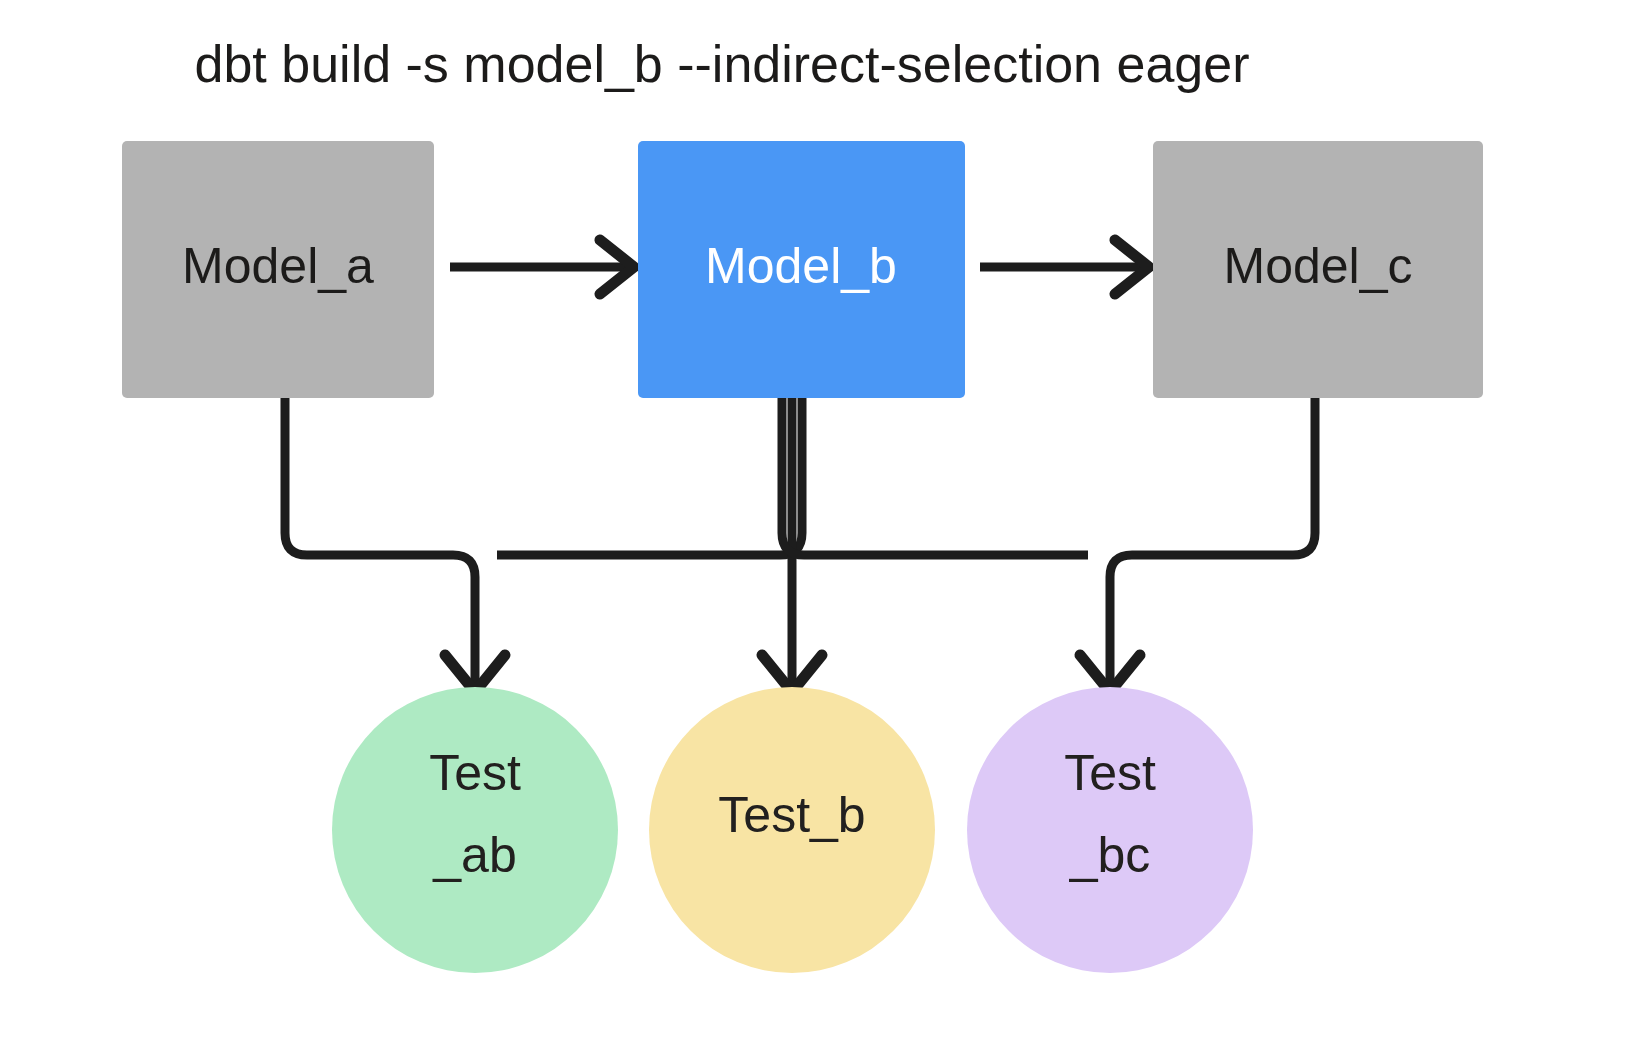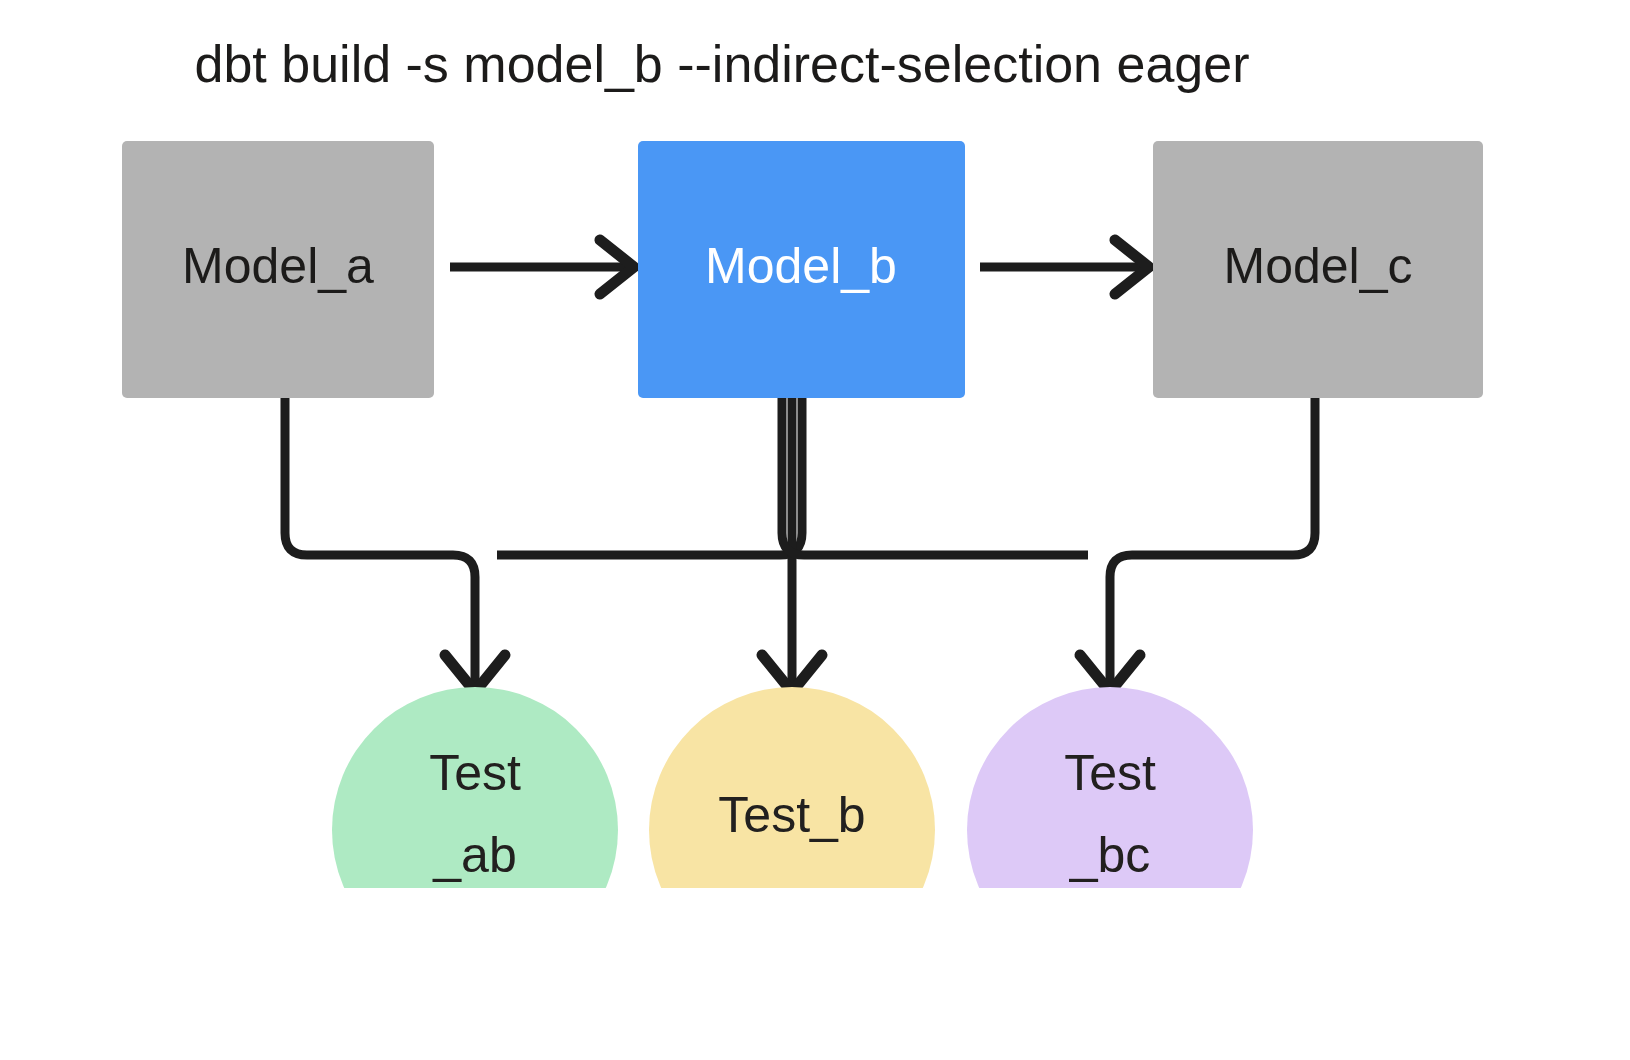--- a/index.html
+++ b/index.html
@@ -6,21 +6,21 @@
     margin: 0;
     padding: 0;
     background: #ffffff;
   }
   body {
     font-family: "Liberation Sans", sans-serif;
   }
   #canvas {
     position: relative;
     width: 1630px;
-    height: 888px;
+    height: 1060px;
     background: #ffffff;
     overflow: hidden;
   }
   #diagram-svg {
     position: absolute;
     left: 0;
     top: 0;
     width: 1630px;
     height: 1060px;
     display: block;

